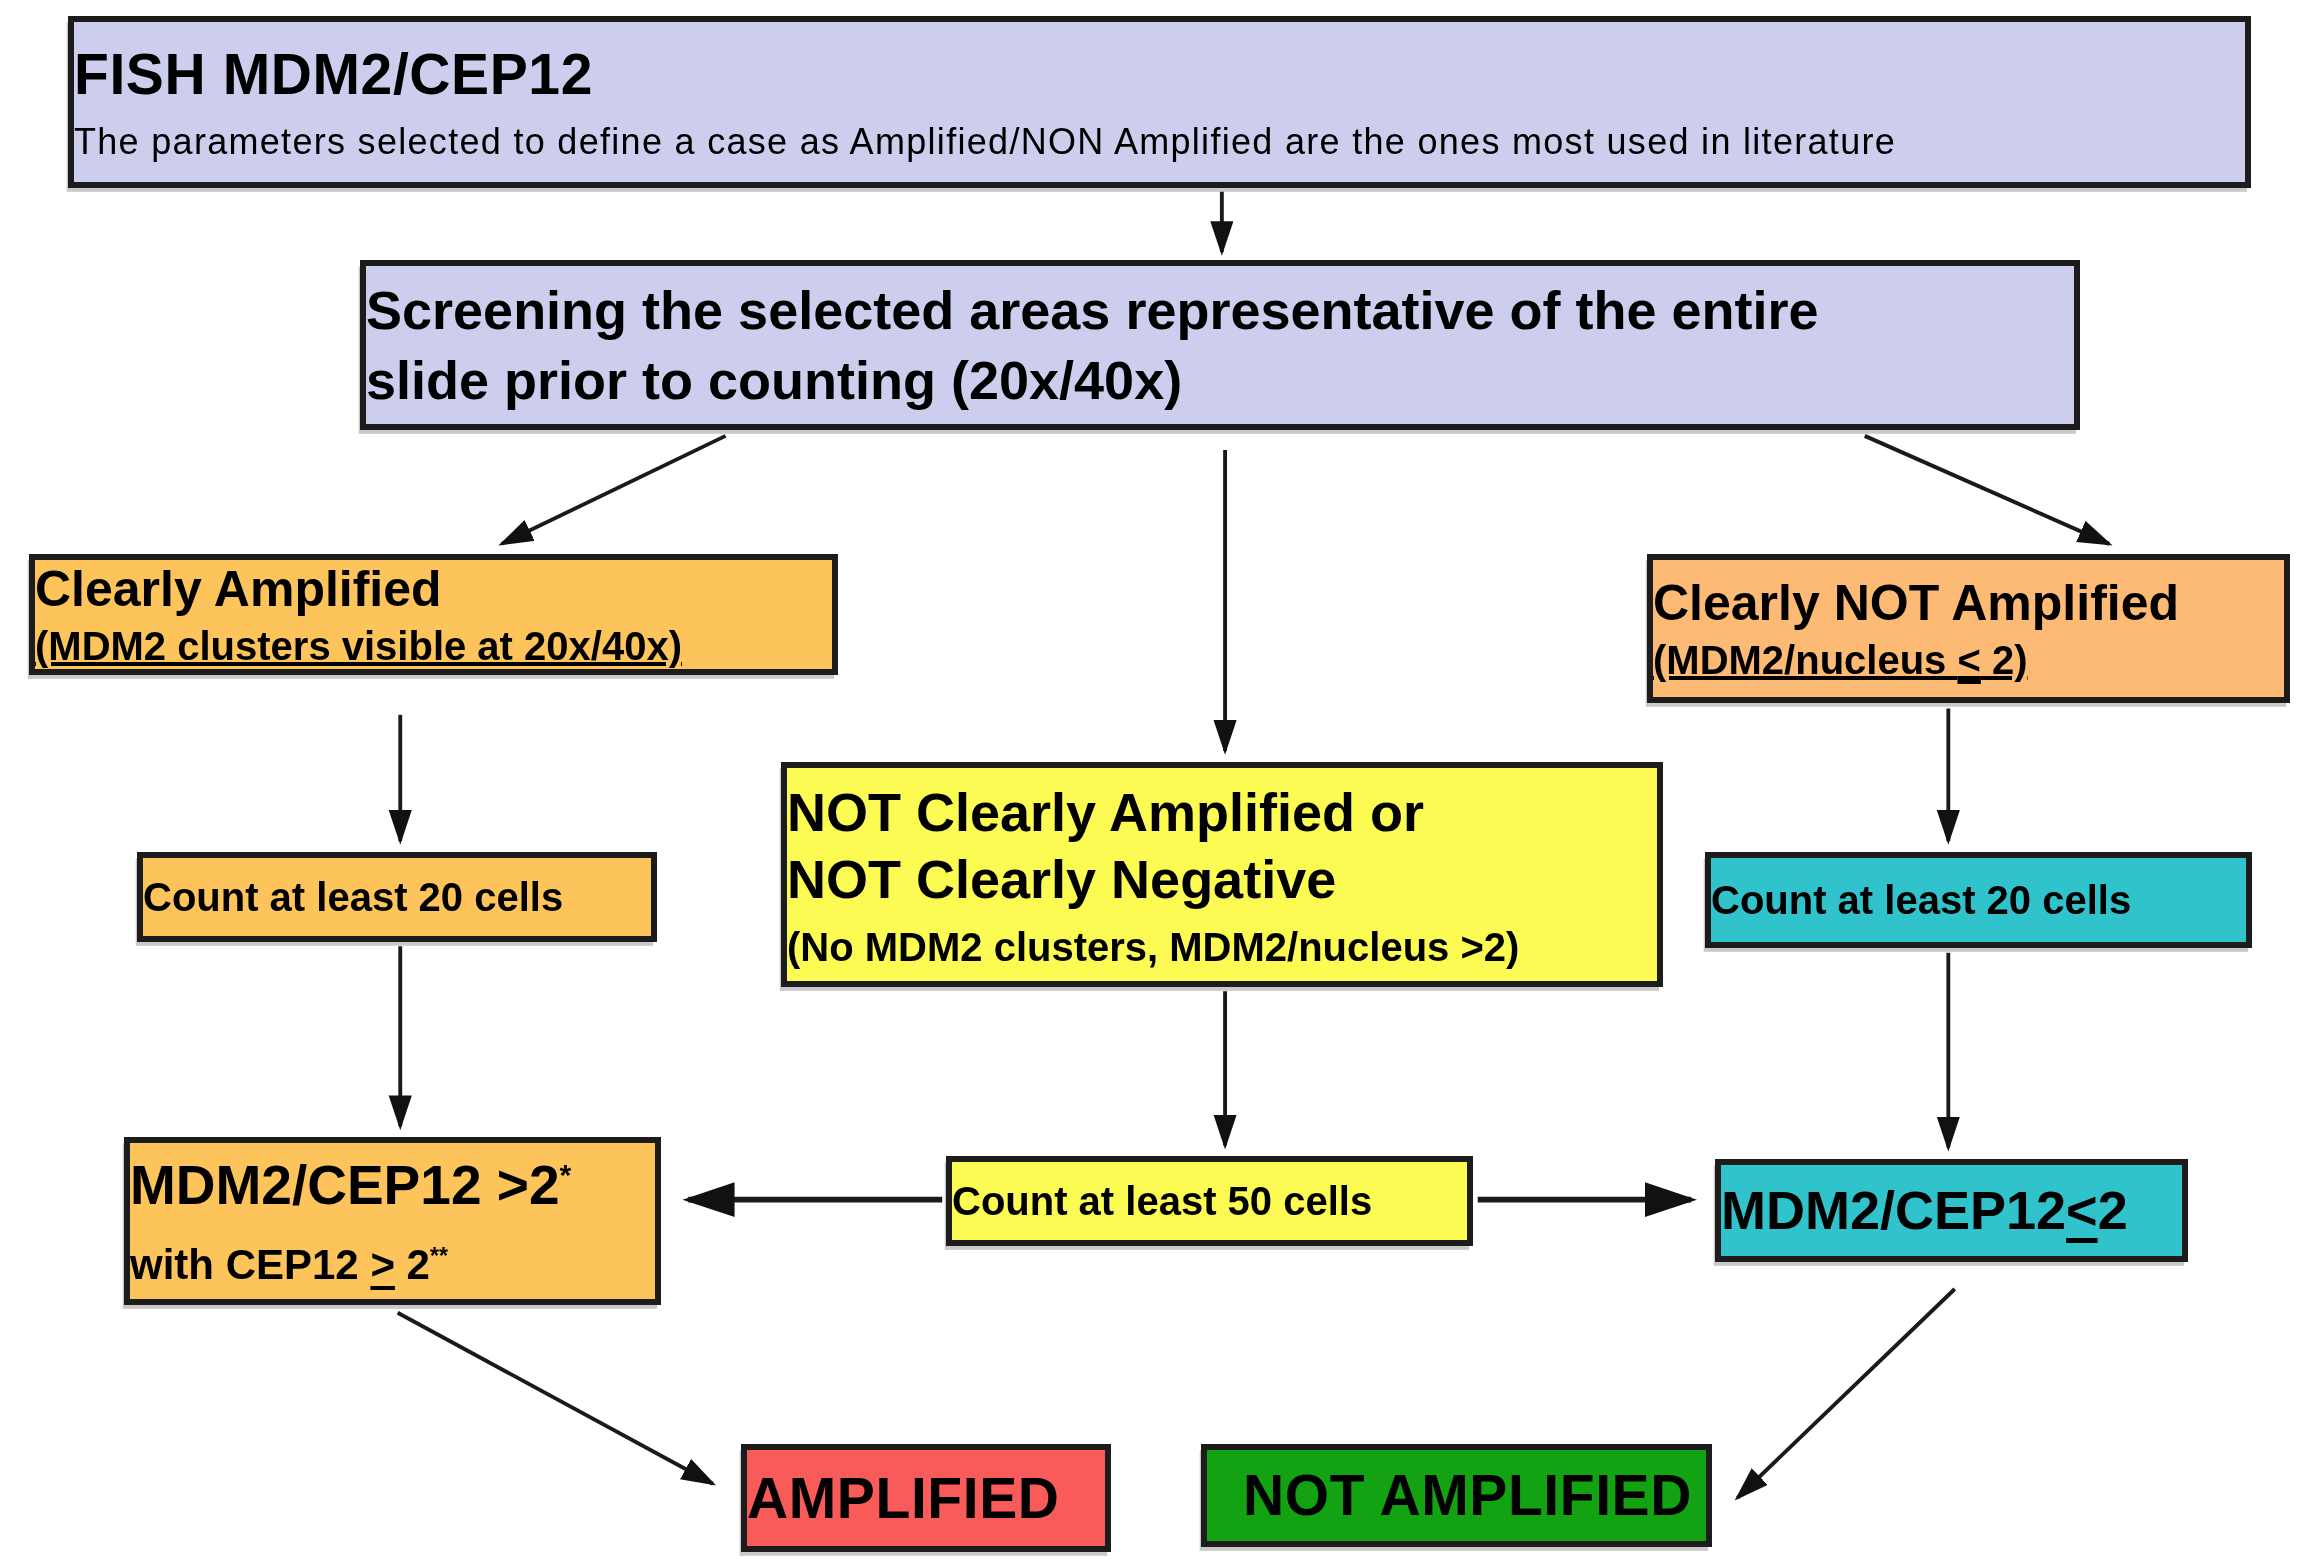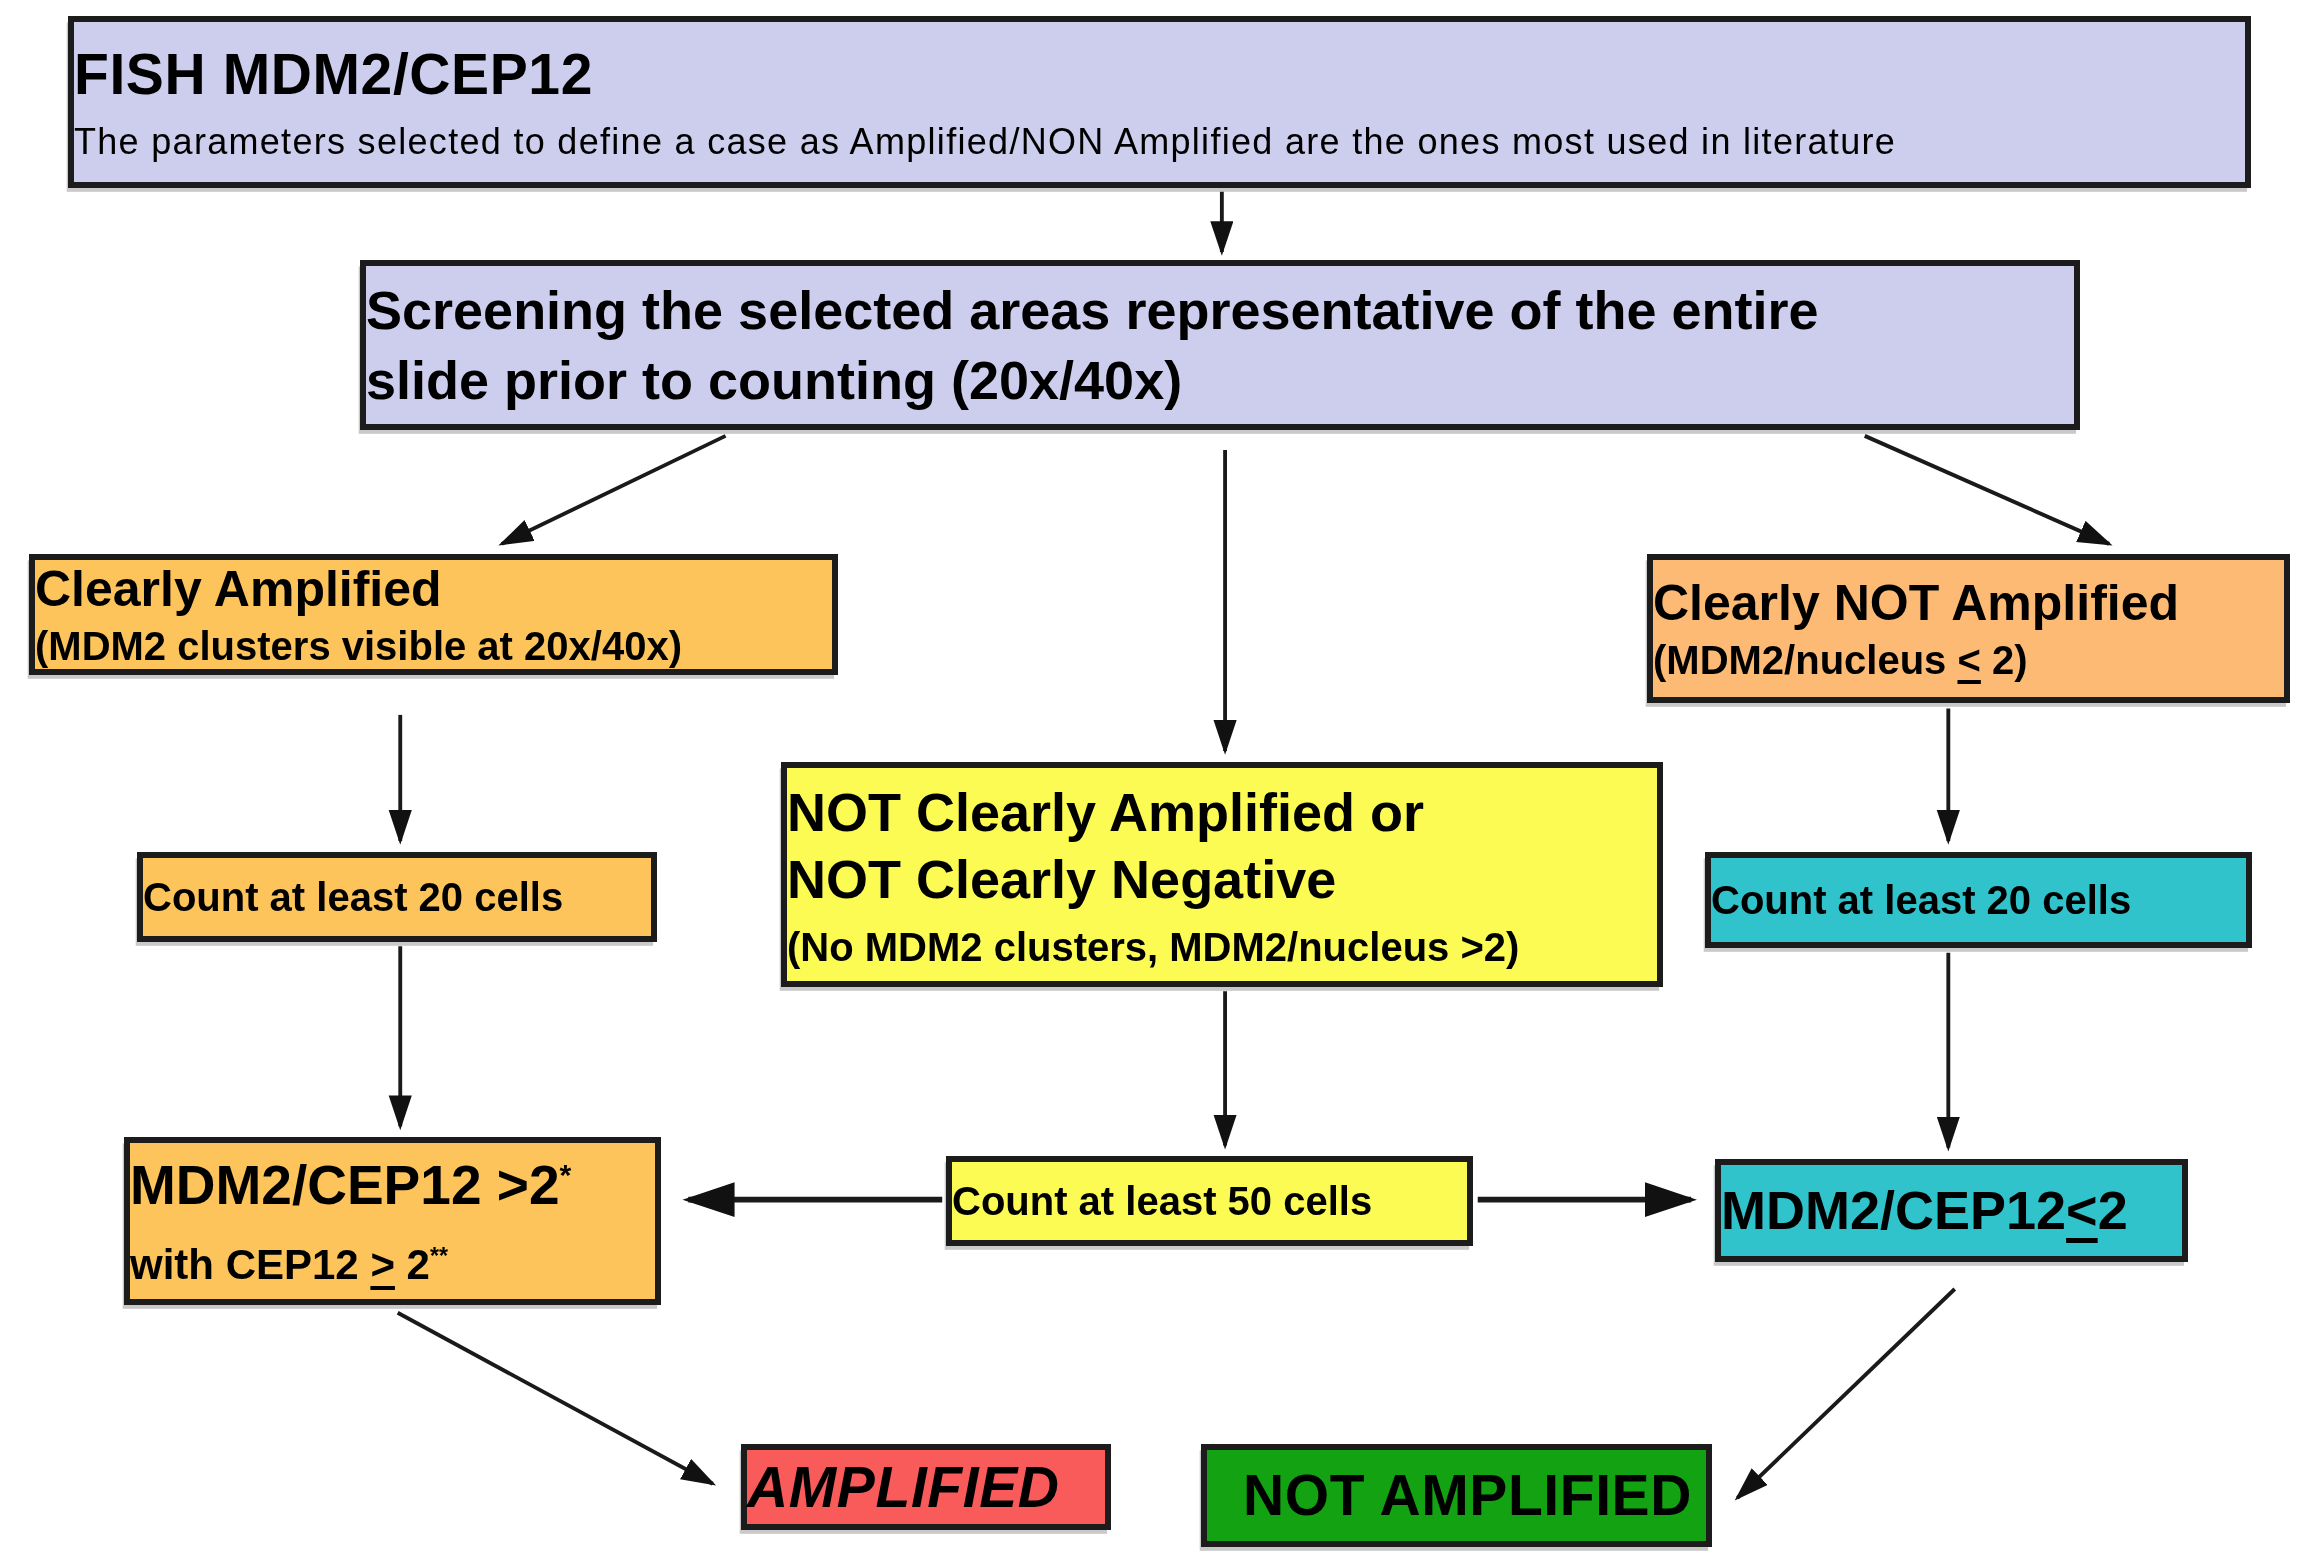--- a/index.html
+++ b/index.html
@@ -15,21 +15,21 @@
   .box{
     position:absolute;box-sizing:border-box;border:6.4px solid #1c1c1c;
     display:flex;flex-direction:column;align-items:flex-start;justify-content:center;
     text-align:center;font-weight:bold;line-height:1.2;
     box-shadow:-2.6px 5.1px 0 -1.3px #c9c9c9;
   }
   .t-title{font-size:57px;letter-spacing:0.6px;}
   .t-sub{font-size:36px;font-weight:normal;letter-spacing:1.3px;margin-top:11.6px;}
   .t-screen{font-size:54px;line-height:1.3;}
   .h-branch{font-size:50px;}
-  .s-branch{font-size:40px;margin-top:3.9px;}
+  .s-branch{font-size:40px;margin-top:3.9px;text-decoration:underline;}
   .h-yellow{font-size:54px;line-height:1.25;}
   .s-yellow{font-size:40px;margin-top:9px;}
   .t-count{font-size:40px;}
   .ratio-l1{font-size:55px;}
   .ratio-l2{font-size:42px;margin-top:22px;}
   .t-le2{font-size:54px;}
   .t-final{font-size:57px;letter-spacing:0.6px;}
   sup{font-size:55%;vertical-align:super;}
   .ule{text-decoration:underline;text-decoration-thickness:0.09em;text-underline-offset:0.16em;}
   .nowrap{white-space:nowrap;}
@@ -108,21 +108,21 @@
   <div class="box" style="left: 946px; top: 1156px; width: 527px; height: 90px; background-color: rgb(251, 251, 83);">
     <div class="t-count nowrap">Count at least 50 cells</div>
   </div>
 
   <div class="box" style="left: 1715px; top: 1159px; width: 473px; height: 103px; background-color: rgb(49, 195, 203);">
     <div class="t-le2 nowrap">
       <span>MDM2/CEP12</span><span class="ule">&lt;</span><span>2</span>
     </div>
   </div>
 
-  <div class="box" style="left: 741px; top: 1444px; width: 370px; height: 86px; background-color: rgb(249, 91, 91); font-style: italic;">
+  <div class="box" style="left: 741px; top: 1444px; width: 370px; height: 108px; background-color: rgb(249, 91, 91);">
     <div class="t-final nowrap">AMPLIFIED</div>
   </div>
 
   <div class="box" style="left: 1201px; top: 1444px; width: 511px; height: 103px; background-color: rgb(18, 162, 18); padding-left: 36px;">
     <div class="t-final nowrap">NOT AMPLIFIED</div>
   </div>
 
 </div>
 
 

